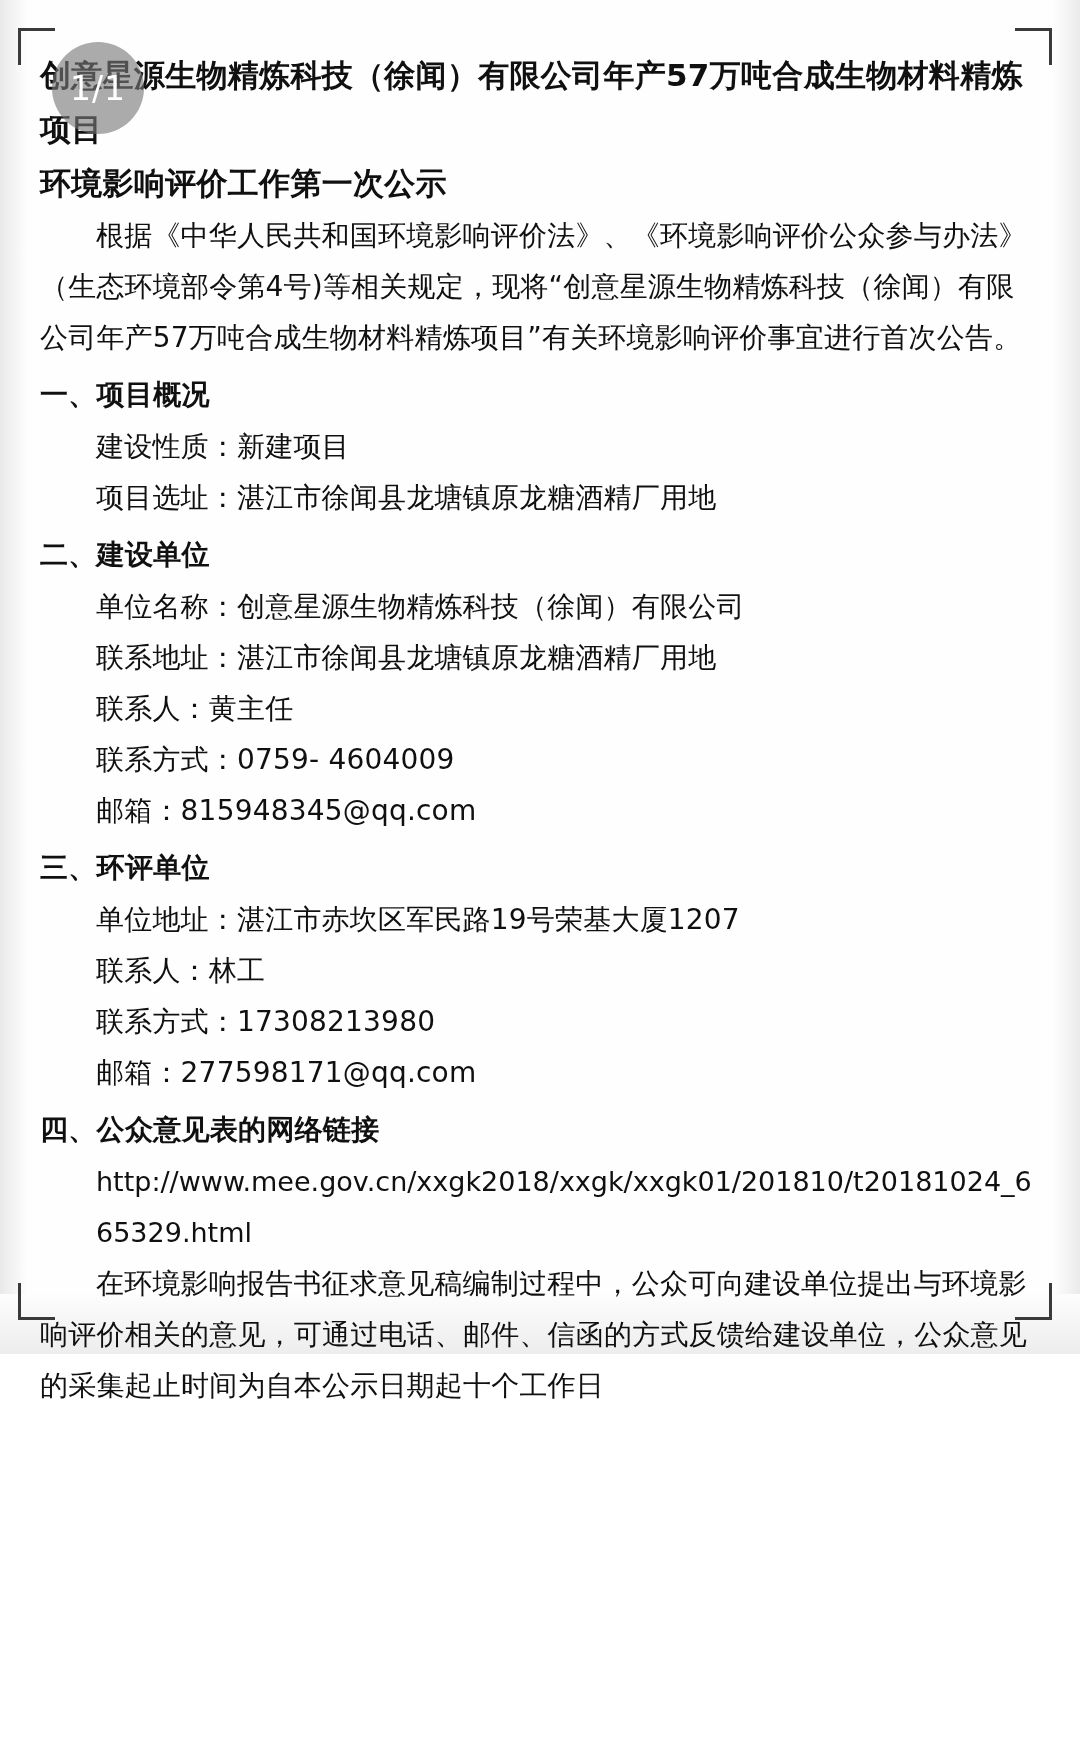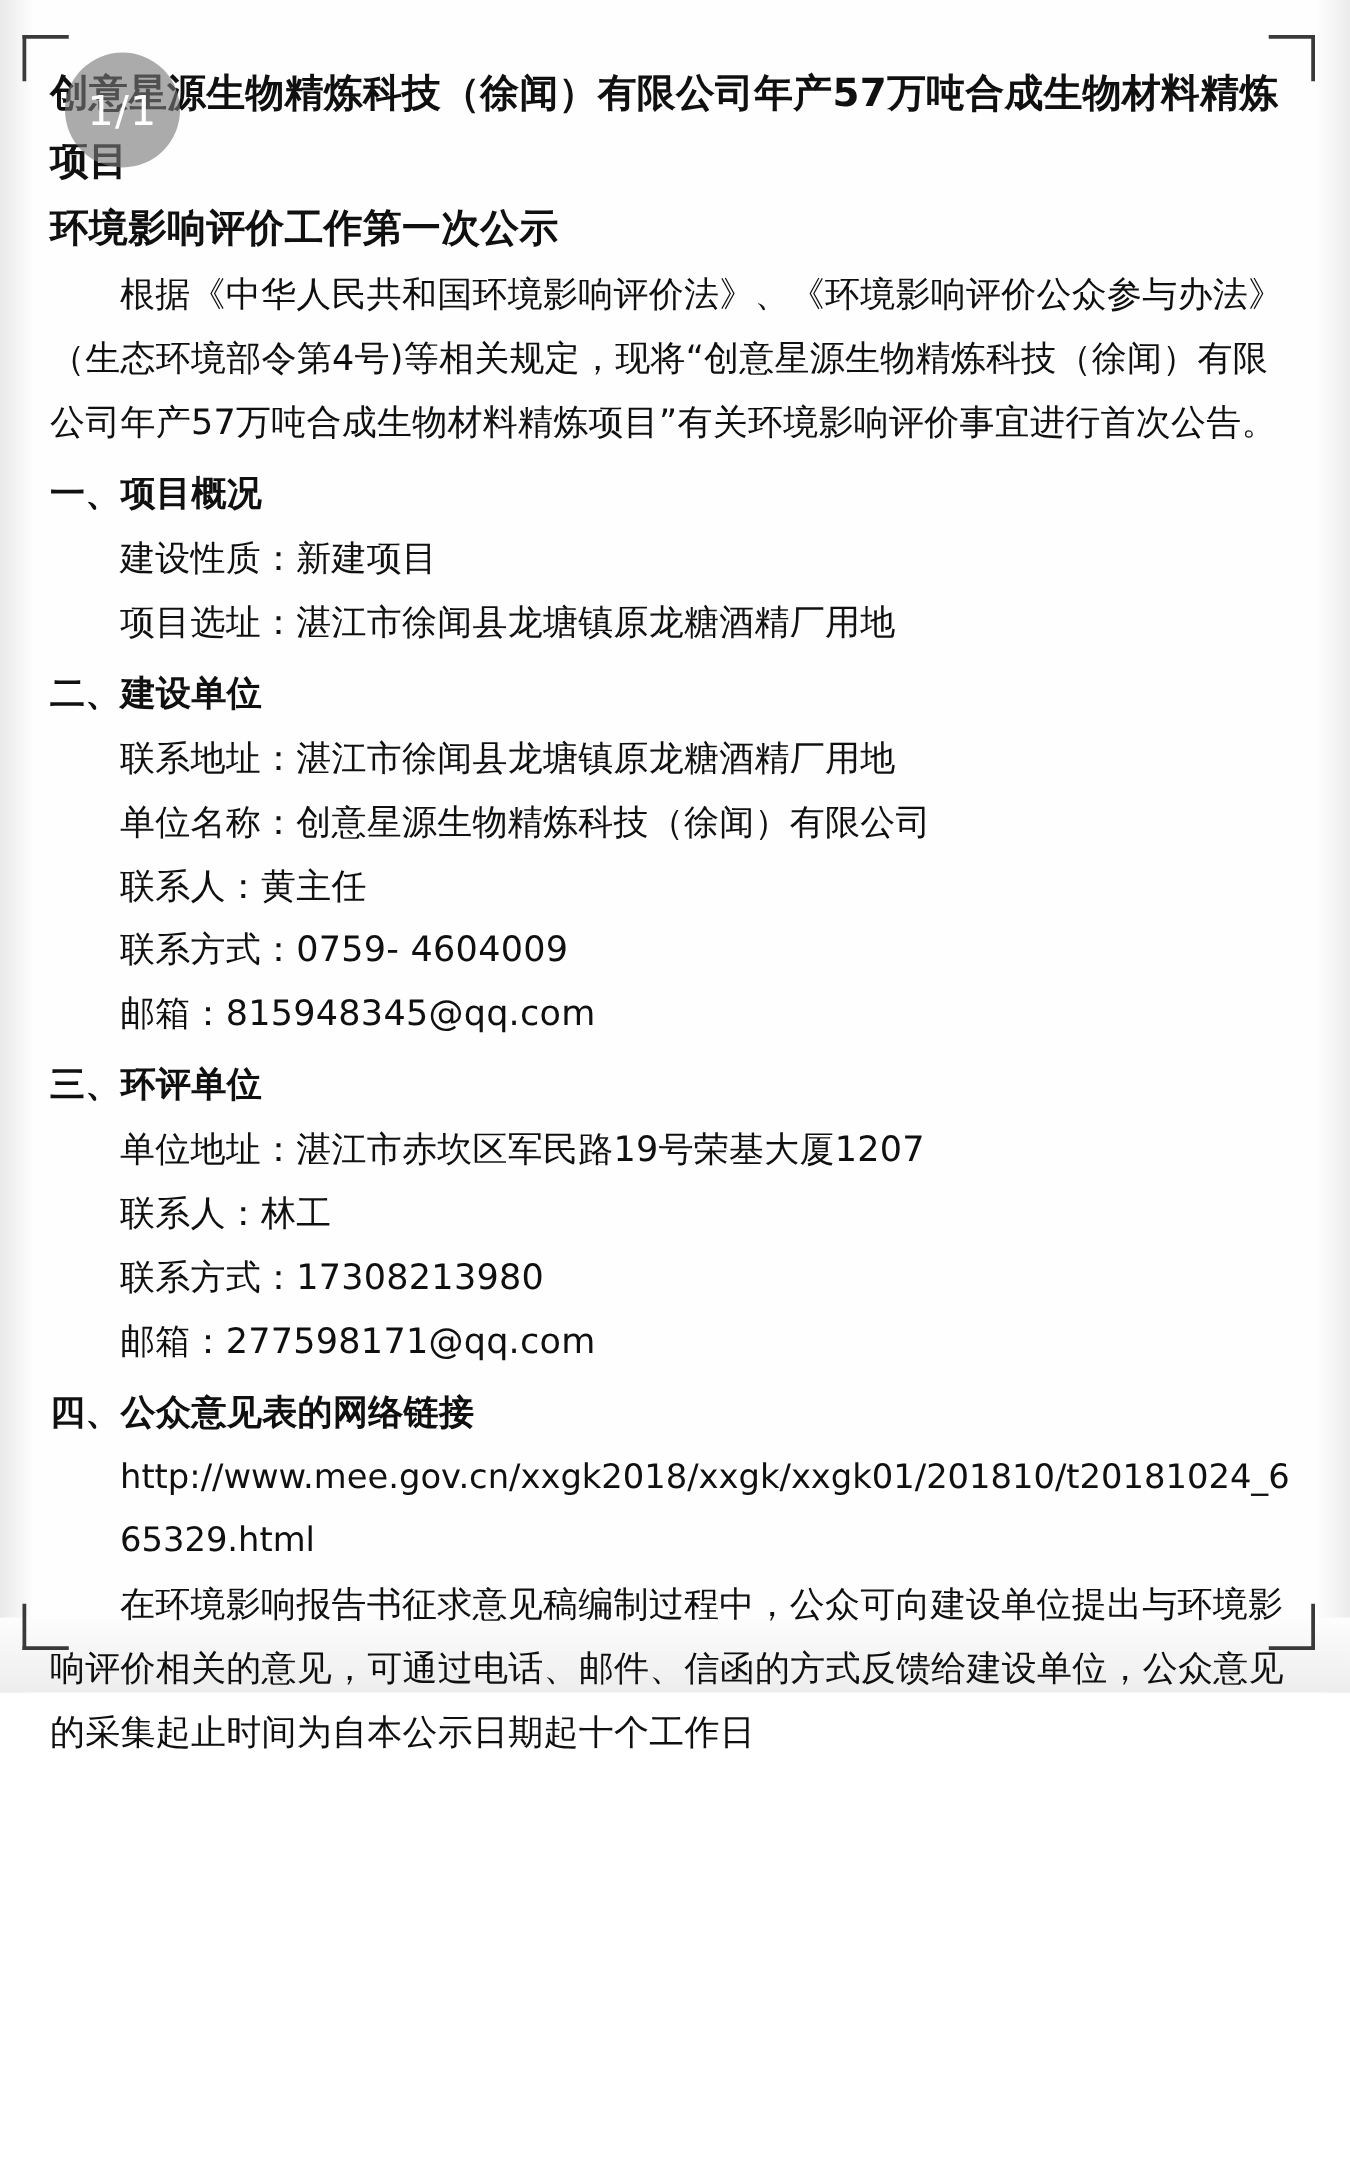--- a/index.html
+++ b/index.html
@@ -157,24 +157,24 @@
     <h2 class="section">一、项目概况</h2>
     <div class="field">
       <span class="field-label">建设性质：</span><span class="field-value">新建项目</span>
     </div>
     <div class="field">
       <span class="field-label">项目选址：</span><span class="field-value">湛江市徐闻县龙塘镇原龙糖酒精厂用地</span>
     </div>
 
     <h2 class="section">二、建设单位</h2>
     <div class="field">
+      <span class="field-label">单位名称：</span><span class="field-value">创意星源生物精炼科技（徐闻）有限公司</span>
+    </div>
+    <div class="field">
       <span class="field-label">联系地址：</span><span class="field-value">湛江市徐闻县龙塘镇原龙糖酒精厂用地</span>
-    </div>
-    <div class="field">
-      <span class="field-label">单位名称：</span><span class="field-value">创意星源生物精炼科技（徐闻）有限公司</span>
     </div>
     <div class="field">
       <span class="field-label">联系人：</span><span class="field-value">黄主任</span>
     </div>
     <div class="field">
       <span class="field-label">联系方式：</span><span class="field-value">0759- 4604009</span>
     </div>
     <div class="field">
       <span class="field-label">邮箱：</span><span class="field-value">815948345@qq.com</span>
     </div>

